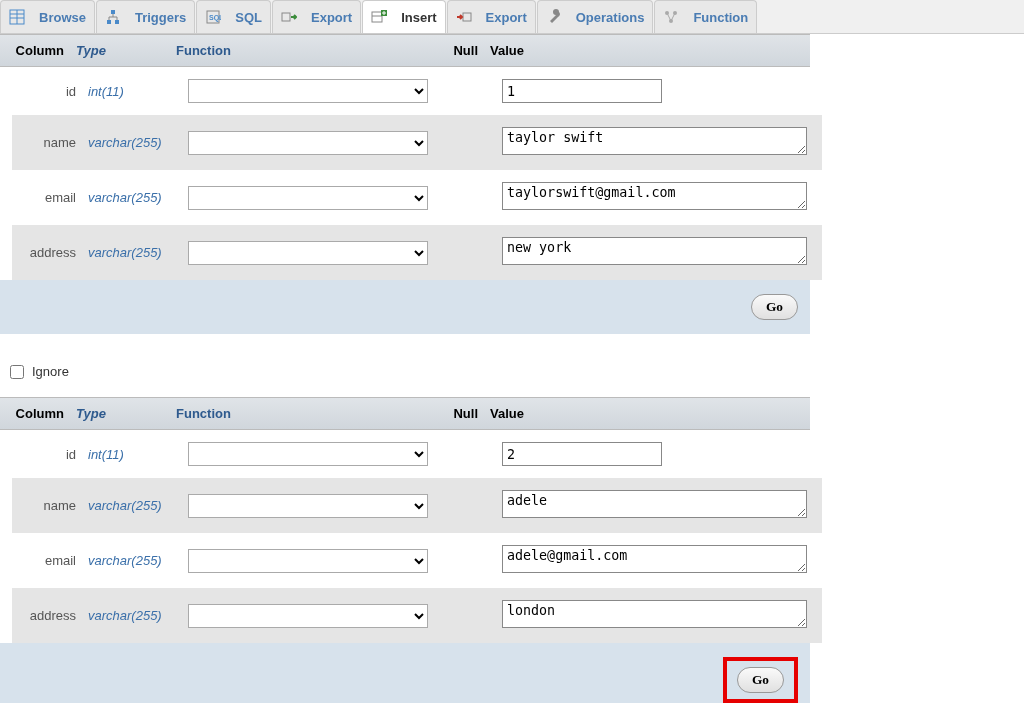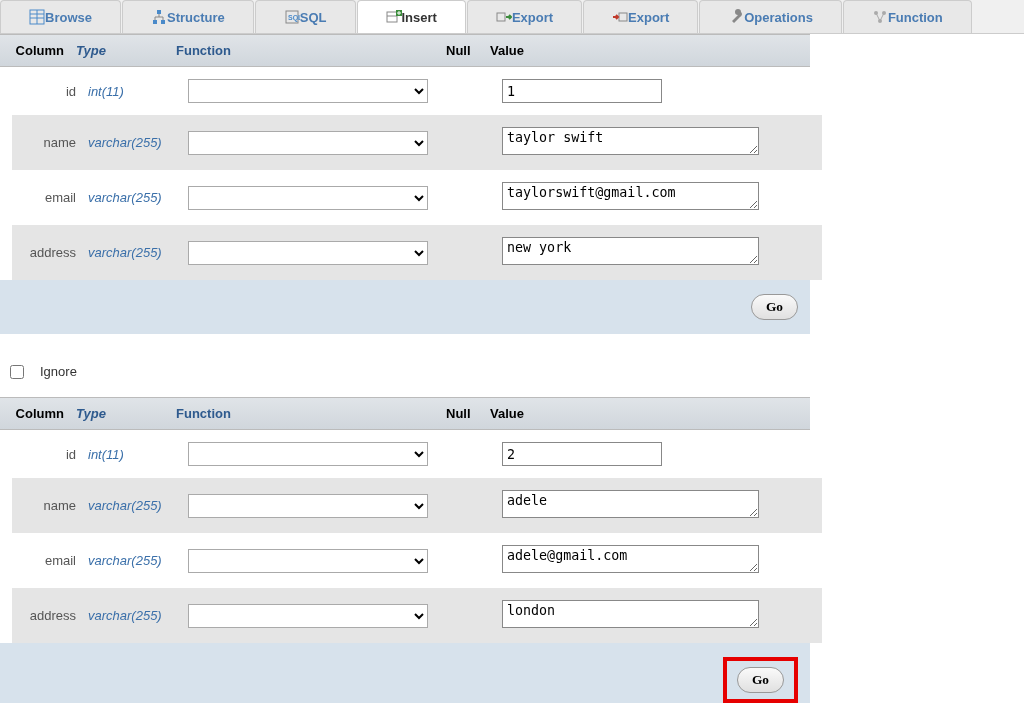--- a/index.html
+++ b/index.html
@@ -6,22 +6,22 @@
 body { font-family: Arial, sans-serif; font-size: 13px; color: #333; background: #fff; }
 
 .tabs {
   display: flex;
   border-bottom: 1px solid #ccc;
   background: #f0f0f0;
 }
 .tab {
   display: flex;
   align-items: center;
-  gap: 0;
-  padding: 8px 28px;
+  gap: 14px;
+  padding: 8px 8px;
   background: #e8e8e8;
   border: 1px solid #ccc;
   border-bottom: none;
   color: #4a7cb3;
   font-weight: bold;
   cursor: pointer;
   border-radius: 4px 4px 0 0;
   margin-right: 1px;
 }
 .tab.active {
@@ -56,38 +56,38 @@
 .data-row.alt { background: #e5e5e5; }
 .data-row .col-column { color: #555; }
 
 .col-column { width: 70px; padding: 0 6px; text-align: right; }
 .col-type { width: 100px; padding: 0 6px; color: #3a6fa9; font-style: italic; }
 .col-function { width: 270px; padding: 0 6px; color: #3a6fa9; }
 .col-null { width: 44px; padding: 0 6px; color: #333; font-weight: bold; }
 .col-value { flex: 0 0 auto; padding: 0 6px; color: #333; font-weight: bold; }
 
 .header-row .col-type, .header-row .col-function { color: #2e5a8e; }
-.header-row .col-null, .header-row .col-value { color: #000; }
+.header-row .col-null, .header-row .col-value { color: #000; text-align: right; }
 
 select.func {
   width: 240px;
   height: 24px;
   border: 1px solid #aaa;
   background: #fff;
 }
 
 input.val-short {
   width: 160px;
   height: 24px;
   border: 1px solid #888;
   padding: 2px 4px;
   font-family: monospace;
 }
 textarea.val-long {
-  width: 257px;
+  width: 305px;
   height: 28px;
   border: 1px solid #888;
   padding: 2px 4px;
   font-family: monospace;
   resize: both;
 }
 
 .go-row {
   display: flex;
   justify-content: flex-end;
@@ -101,21 +101,21 @@
   border-radius: 14px;
   padding: 4px 14px;
   font-weight: bold;
   cursor: pointer;
   font-family: Liberation Serif, serif;
 }
 
 .ignore-row {
   display: flex;
   align-items: center;
-  gap: 16px;
+  gap: 8px;
   padding: 30px 10px 18px 10px;
 }
 .ignore-row input[type=checkbox] { width: 14px; height: 14px; }
 
 .highlight-box {
   border: 4px solid #e60000;
   padding: 6px 10px;
 }
 </style>
 </head>
@@ -134,45 +134,45 @@
   <div class="tab">
     <span class="tab-icon"><svg viewBox="0 0 16 16">
           <rect x="2" y="11" width="4" height="4" fill="#4a8ac9"></rect>
           <rect x="10" y="11" width="4" height="4" fill="#4a8ac9"></rect>
           <rect x="6" y="1" width="4" height="4" fill="#4a8ac9"></rect>
           <line x1="8" y1="5" x2="8" y2="8" stroke="#888"></line>
           <line x1="4" y1="11" x2="4" y2="8" stroke="#888"></line>
           <line x1="12" y1="11" x2="12" y2="8" stroke="#888"></line>
           <line x1="4" y1="8" x2="12" y2="8" stroke="#888"></line>
         </svg></span>
-    <span>Structure</span>
+    <span>Triggers</span>
   </div>
   <div class="tab">
     <span class="tab-icon"><svg viewBox="0 0 16 16">
           <rect x="2" y="2" width="12" height="12" fill="none" stroke="#888"></rect>
           <text x="4" y="11" font-size="7" fill="#4a8ac9">SQL</text>
         </svg></span>
     <span>SQL</span>
+  </div>
+  <div class="tab">
+    <span class="tab-icon"><svg viewBox="0 0 16 16">
+          <rect x="1" y="4" width="8" height="8" fill="none" stroke="#888"></rect>
+          <path d="M10 8 L15 8 M13 6 L15 8 L13 10" fill="none" stroke="#3b8c3b" stroke-width="2"></path>
+        </svg></span>
+    <span>Export</span>
   </div>
   <div class="tab active">
     <span class="tab-icon"><svg viewBox="0 0 16 16">
           <rect x="1" y="3" width="10" height="10" fill="none" stroke="#888"></rect>
           <line x1="1" y1="7" x2="11" y2="7" stroke="#888"></line>
           <rect x="10" y="1" width="6" height="6" fill="#3b8c3b"></rect>
           <line x1="13" y1="2" x2="13" y2="6" stroke="#fff"></line>
           <line x1="11" y1="4" x2="15" y2="4" stroke="#fff"></line>
         </svg></span>
     <span>Insert</span>
-  </div>
-  <div class="tab">
-    <span class="tab-icon"><svg viewBox="0 0 16 16">
-          <rect x="1" y="4" width="8" height="8" fill="none" stroke="#888"></rect>
-          <path d="M10 8 L15 8 M13 6 L15 8 L13 10" fill="none" stroke="#3b8c3b" stroke-width="2"></path>
-        </svg></span>
-    <span>Export</span>
   </div>
   <div class="tab">
     <span class="tab-icon"><svg viewBox="0 0 16 16">
           <rect x="7" y="4" width="8" height="8" fill="none" stroke="#888"></rect>
           <path d="M1 8 L6 8 M4 6 L6 8 L4 10" fill="none" stroke="#c0392b" stroke-width="2"></path>
         </svg></span>
     <span>Export</span>
   </div>
   <div class="tab">
     <span class="tab-icon"><svg viewBox="0 0 16 16">

